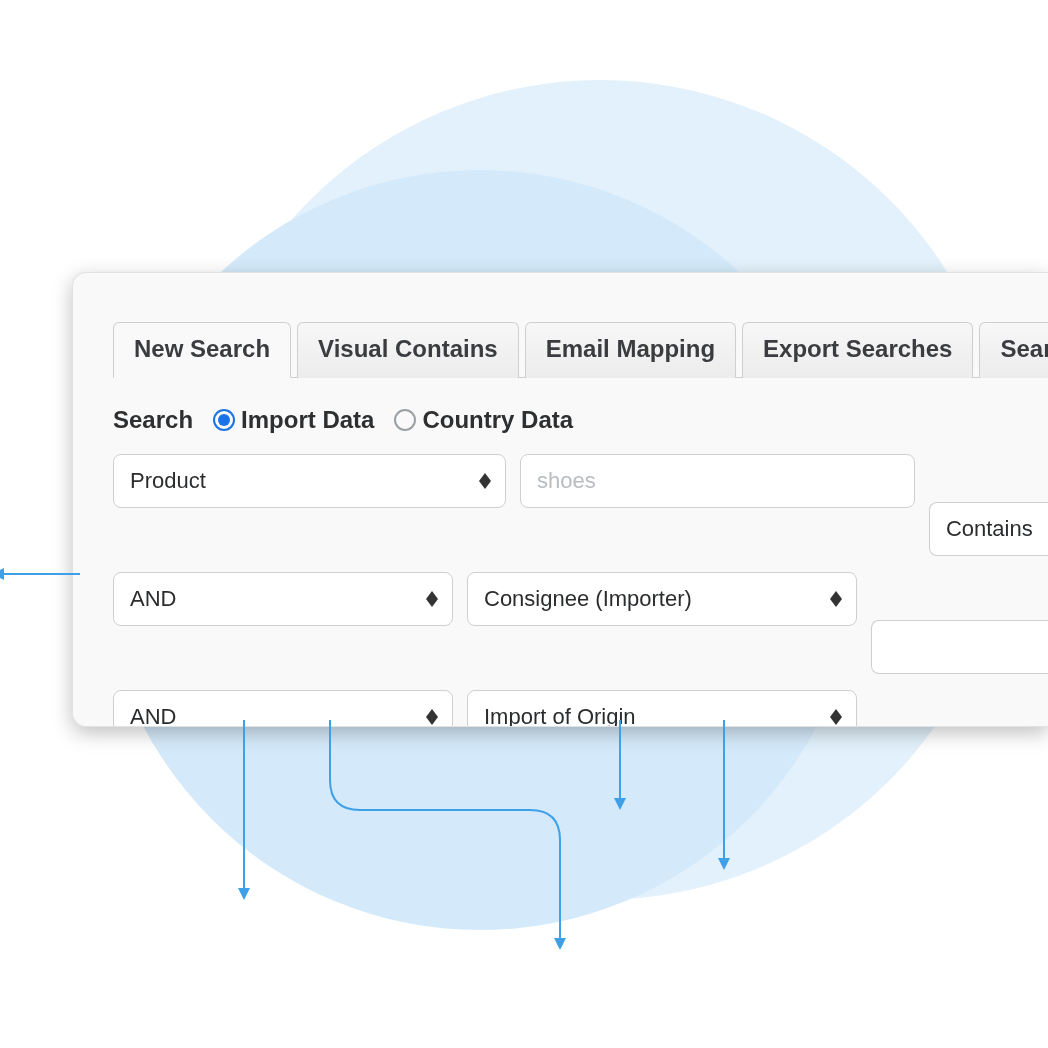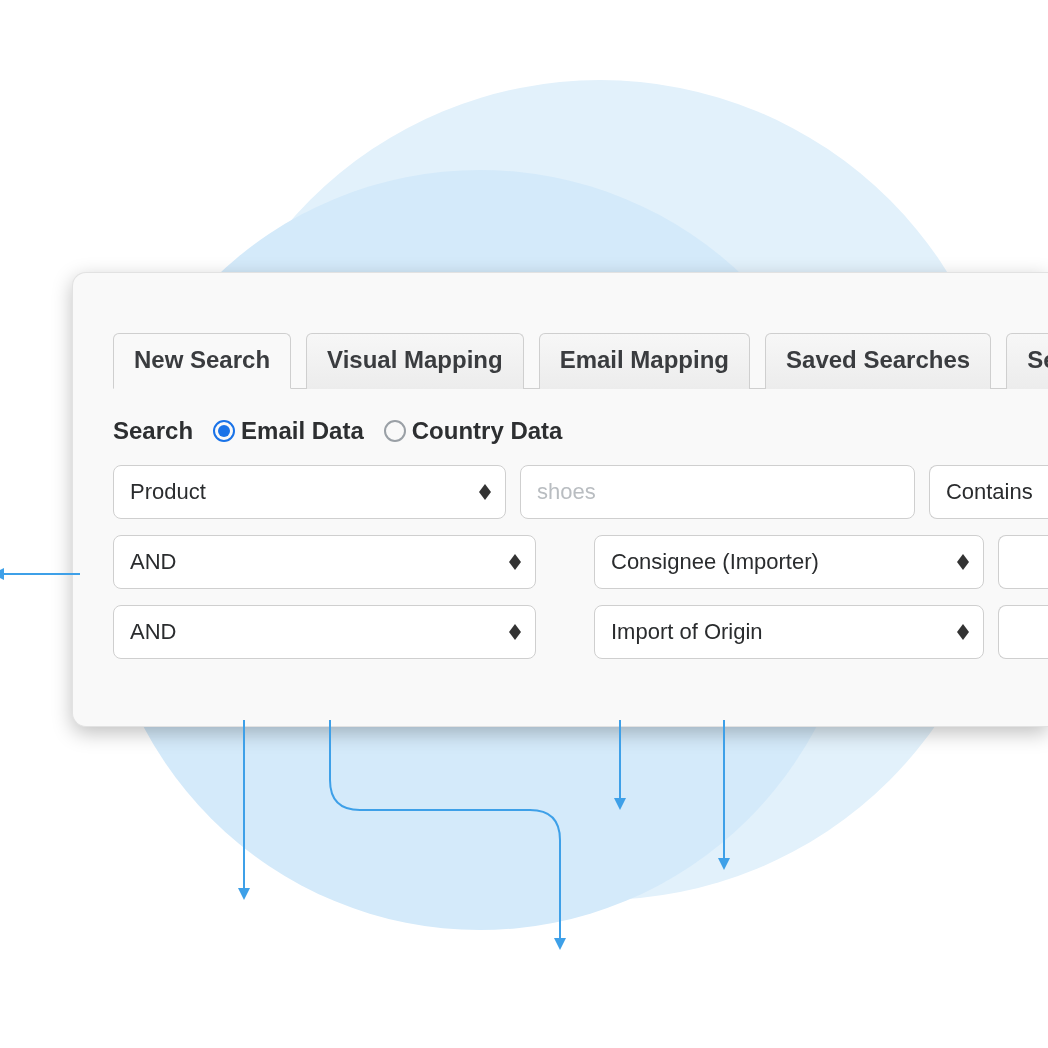--- a/index.html
+++ b/index.html
@@ -38,22 +38,22 @@
     background: #f9f9f9;
     border: 1px solid #e2e2e2;
     border-right: none;
     border-radius: 14px 0 0 14px;
     box-shadow: 0 6px 20px rgba(0,0,0,0.25);
     padding: 36px 0 0 40px;
     overflow: hidden;
   }
   .tabs {
     display: flex;
-    gap: 15px;
-    margin-top: 24px;
+    gap: 6px;
+    margin-top: 13px;
     text-align: right;
   }
   .tab {
     background: linear-gradient(#f7f7f7,#ececec);
     border: 1px solid #cfcfcf;
     border-bottom: none;
     border-radius: 6px 6px 0 0;
     padding: 12px 20px 14px 20px;
     font-size: 24px;
     font-weight: 700;
@@ -125,51 +125,51 @@
     top: 50%;
     transform: translateY(-50%);
     display: flex;
     flex-direction: column;
     line-height: 0;
   }
   .select .arrows svg { display: block; }
   .textbox.placeholder { color: #b9bdc1; }
   .w-396 { width: 396px; }
   .w-398 { width: 398px; text-align: right; }
-  .w-404 { width: 423px; }
-  .w-390 { width: 390px; margin-left: 44px; }
-  .flex-grow { flex: 1 1 auto; min-width: 40px; }
+  .w-404 { width: 340px; }
+  .w-390 { width: 390px; }
+  .flex-grow { flex: 1 1 auto; min-width: 40px; margin-top: 48px; }
 
   
   .deco { position: absolute; pointer-events: none; }
   .arrow-stroke { stroke: #3ea0e8; stroke-width: 2; fill: none; }
   .arrow-head { fill: #3ea0e8; }
 </style>
 </head>
 <body>
 
 <div class="bg-circle-1"></div>
 <div class="bg-circle-2"></div>
 
 <div class="panel">
 
   <div class="tabs">
     <div class="tab active">New Search</div>
-    <div class="tab">Visual Mapping</div>
+    <div class="tab">Visual Contains</div>
     <div class="tab">Email Mapping</div>
-    <div class="tab">Saved Searches</div>
+    <div class="tab">Export Searches</div>
     <div class="tab">Search His</div>
   </div>
 
   <div class="tab-body">
 
     <div class="search-line">
       <span>Search</span>
       <span class="radio selected"></span>
-      <span>Email Data</span>
+      <span>Import Data</span>
       <span class="radio"></span>
       <span>Country Data</span>
     </div>
 
     <div class="form-row">
       <div class="select w-396">
         <span>Product</span>
         <span class="arrows">
           <svg width="12" height="8">
               <polygon points="6,0 12,8 0,8" fill="#333"></polygon>

